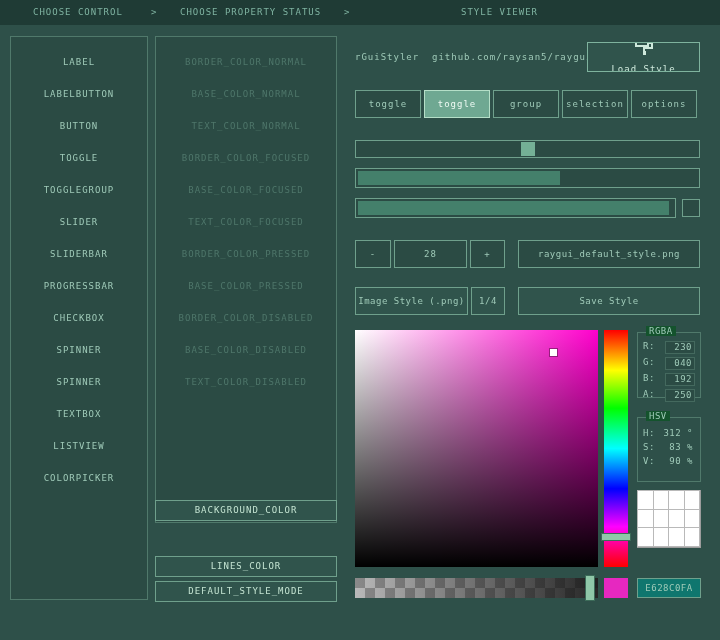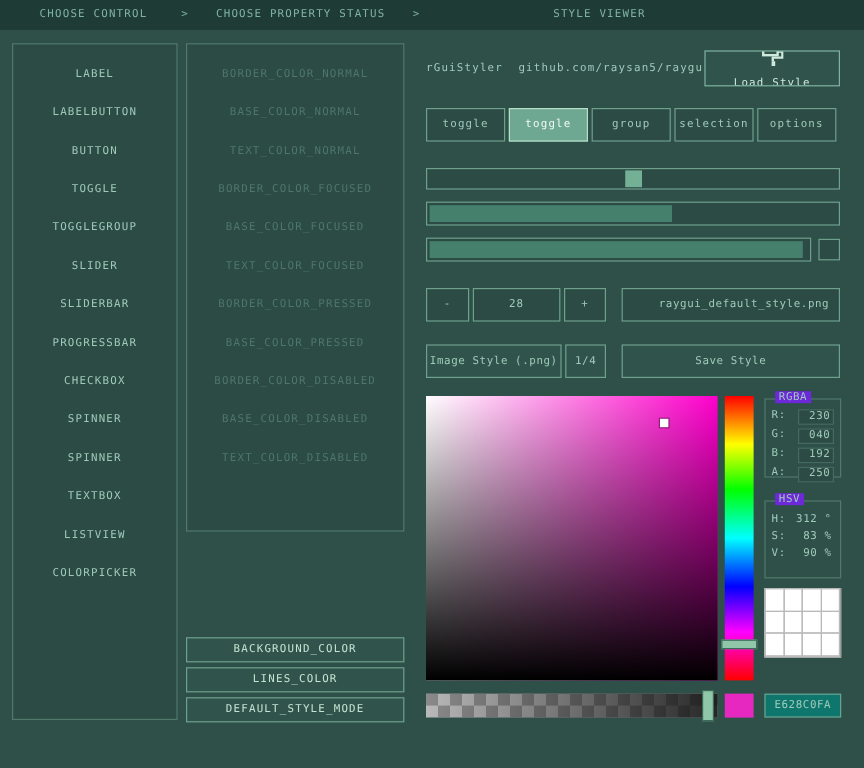--- a/index.html
+++ b/index.html
@@ -13,59 +13,59 @@
   .bar { position:absolute; left:0; width:720px; background:#1f3b35; }
   #topbar { top:0; height:25px; }
   #statusbar { top:617px; height:23px; }
   .bar span { position:absolute; line-height:25px; color:#7fb3a1; white-space:nowrap; }
   #statusbar span { line-height:23px; }
   .chev { color:#628f80; }
   
   .panel { position:absolute; box-sizing:border-box; background:#2b4b44;
            border:1px solid #50796b; padding-top:9px; }
   #panel-controls { left:10px; top:36px; width:138px; height:564px; }
-  #panel-props   { left:155px; top:36px; width:182px; height:407px; color:#4e766a; }
+  #panel-props   { left:155px; top:36px; width:182px; height:487px; color:#4e766a; }
   .list-item { height:32px; line-height:32px; text-align:center; white-space:nowrap; overflow:hidden; }
   
   .box { position:absolute; box-sizing:border-box; border:1px solid #6fa08c;
          background:#30544c; text-align:center; white-space:nowrap; overflow:hidden;flex-direction:column; }
   .xbtn { left:155px; width:182px; height:21px; line-height:19px; color:#c4e4d2; }
   
   .hdrtxt { position:absolute; top:42px; height:30px; line-height:30px; white-space:nowrap; }
   #load-btn { left:587px; top:42px; width:113px; height:30px; border-color:#7fb39e;
               display:flex; align-items:center; justify-content:center; gap:6px; color:#cfe9dc; }
   .toggle { top:90px; height:28px; width:66px; line-height:26px; background:#2b4b44; color:#9fcab8; }
   .toggle.active { background:#6fa892; color:#eefaf3; border-color:#b5dfc8; }
   #slider { left:355px; top:140px; width:345px; height:18px; background:#2b4b44; }
   #slider-handle { position:absolute; left:165px; top:1px; width:14px; height:14px; background:#74b096; }
   .barw { background:#2b4b44; }
   .fill { position:absolute; left:2px; top:2px; bottom:2px; background:#44806b; }
   #sliderbar { left:355px; top:168px; width:345px; height:20px; }
   #progressbar { left:355px; top:198px; width:321px; height:20px; }
   #prog-check { left:682px; top:199px; width:18px; height:18px; background:#2b4b44; }
   .spin { top:240px; height:28px; line-height:26px; background:#2b4b44; }
   #filename { left:518px; top:240px; width:182px; height:28px; line-height:26px;
-              text-align:right; padding:4px 8px; font-size:9px; letter-spacing:0.5px;
+              text-align:center; padding:4px 8px; font-size:9px; letter-spacing:0.5px;
               background:#2b4b44; border:1px solid #6fa08c; color:#9fcab8;
               font-family:"DejaVu Sans Mono", monospace; position:absolute; box-sizing:border-box; }
   .row7 { top:287px; height:28px; line-height:26px; font-size:9px; letter-spacing:0.5px; }
   
   #sv-square { position:absolute; left:355px; top:330px; width:243px; height:237px;
     background: linear-gradient(to top, #000, rgba(0,0,0,0)),
                 linear-gradient(to right, #fff, #ff00cc); }
   #sv-cursor { position:absolute; left:195px; top:19px; width:7px; height:7px;
                background:#fff; box-shadow:0 0 0 1px rgba(0,0,0,0.35); }
   #hue-bar { position:absolute; left:604px; top:330px; width:24px; height:237px;
     background: linear-gradient(to bottom,#ff0000 0%,#ffff00 17%,#00ff00 33%,
                 #00ffff 50%,#0000ff 67%,#ff00ff 83%,#ff0000 100%); }
   #hue-cursor { position:absolute; left:601px; top:533px; width:30px; height:8px;
                 background:#8fc7a8; border:1px solid #3c6b59; box-sizing:border-box; }
   .group { position:absolute; left:637px; width:64px; box-sizing:border-box;
            border:1px solid #50796b; font-size:9px; letter-spacing:0.5px; }
-  .group .glabel { position:absolute; top:-7px; left:8px; background:#6d28d9; padding:0 3px; }
+  .group .glabel { position:absolute; top:-7px; left:8px; background:#14532d; padding:0 3px; }
   #rgba-group { top:332px; height:66px; padding-top:8px; }
   #hsv-group  { top:417px; height:65px; padding-top:10px; }
   .grow { display:flex; justify-content:space-between; margin:0 5px 3px; line-height:11px; }
   .gval { display:inline-block; min-width:24px; text-align:right;
           border:1px solid #44695e; background:#2b4b44; padding:0 2px; }
   .gval.plain { border:none; background:none; }
   #palette { position:absolute; left:637px; top:490px; width:64px; height:58px;
              box-sizing:border-box; background:#fff; border:1px solid #9d9d9d;
              display:grid; grid-template-columns:repeat(4,1fr); grid-template-rows:repeat(3,1fr); }
   #palette div { border:1px solid #b9b9b9; margin:-1px 0 0 -1px; }
@@ -116,21 +116,21 @@
     <div class="list-item">BORDER_COLOR_FOCUSED</div>
     <div class="list-item">BASE_COLOR_FOCUSED</div>
     <div class="list-item">TEXT_COLOR_FOCUSED</div>
     <div class="list-item">BORDER_COLOR_PRESSED</div>
     <div class="list-item">BASE_COLOR_PRESSED</div>
     <div class="list-item">BORDER_COLOR_DISABLED</div>
     <div class="list-item">BASE_COLOR_DISABLED</div>
     <div class="list-item">TEXT_COLOR_DISABLED</div>
   </div>
 
-  <div class="box xbtn" style="top:531px">BACKGROUND_COLOR</div>
+  <div class="box xbtn" style="top:500px">BACKGROUND_COLOR</div>
   <div class="box xbtn" style="top:556px">LINES_COLOR</div>
   <div class="box xbtn" style="top:581px">DEFAULT_STYLE_MODE</div>
 
   <span class="hdrtxt" style="left:355px">rGuiStyler</span>
   <span class="hdrtxt" style="left:432px">github.com/raysan5/raygui</span>
   <div id="load-btn" class="box">
     <span>
       <svg width="18" height="16" viewBox="0 0 18 16">
         <rect x="1" y="1" width="12" height="5" fill="none" stroke="#cfe9dc" stroke-width="2"></rect>
         <path d="M13 3 h4 v5 h-8 v3" fill="none" stroke="#cfe9dc" stroke-width="2"></path>

